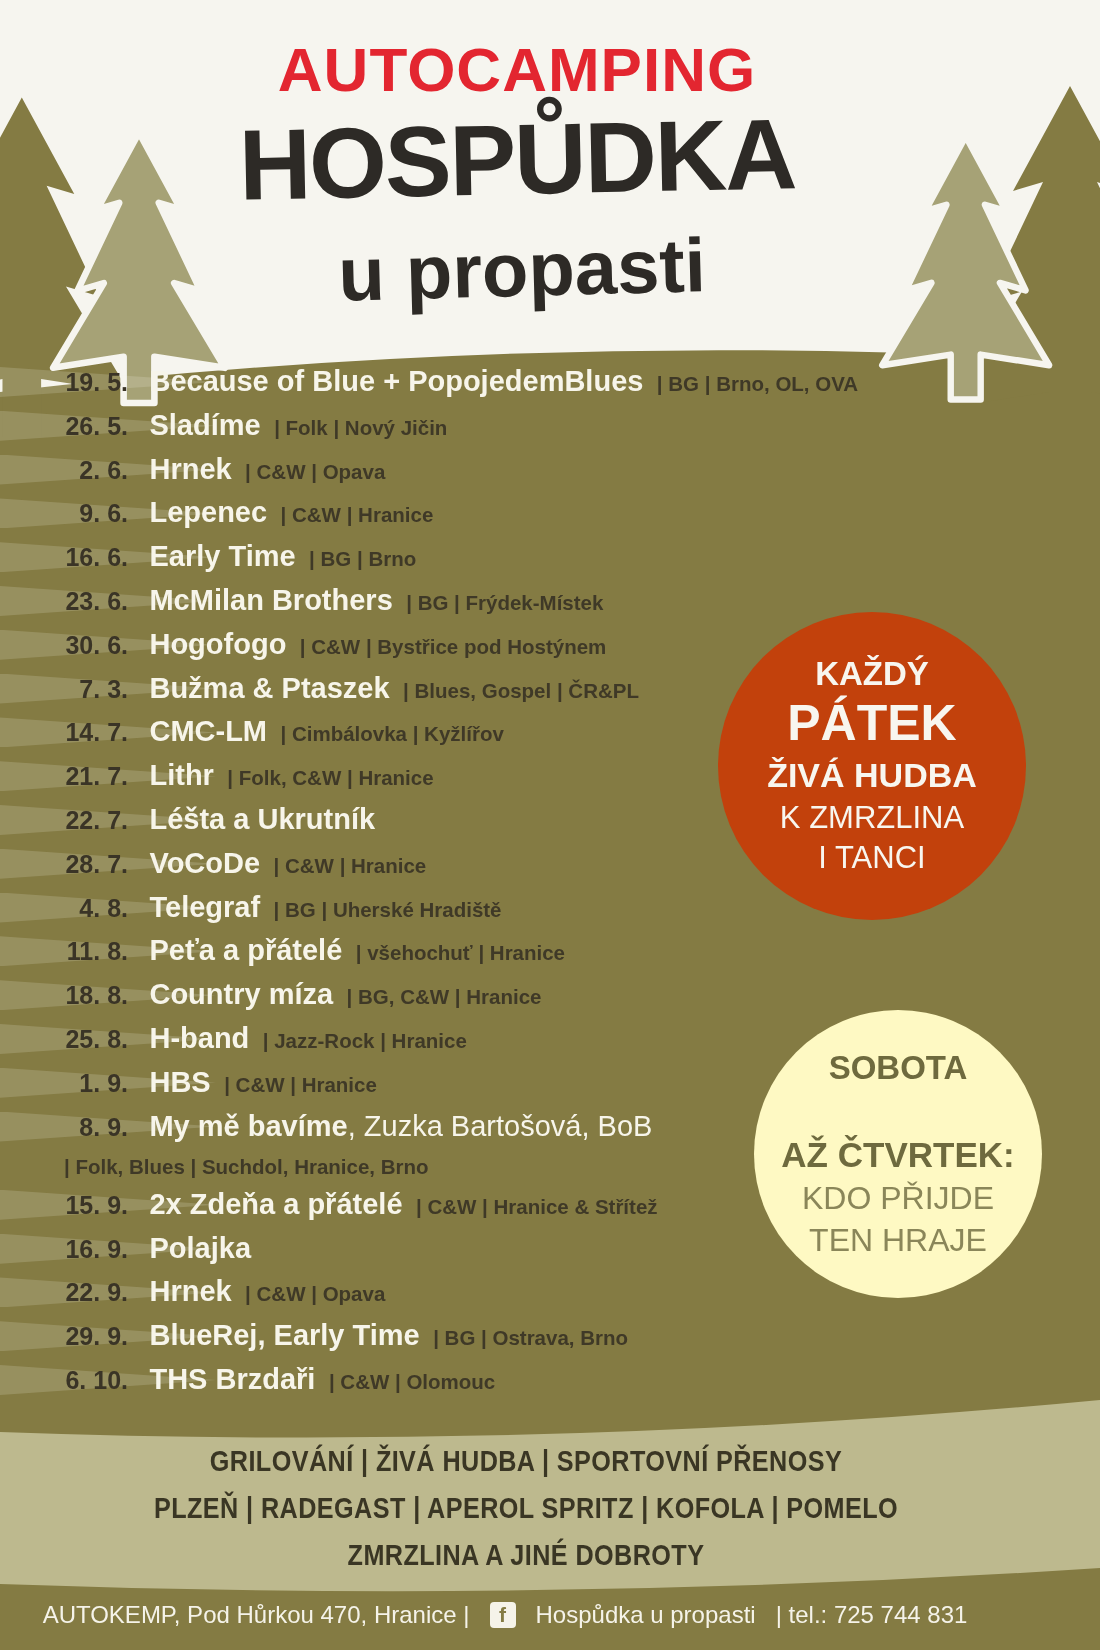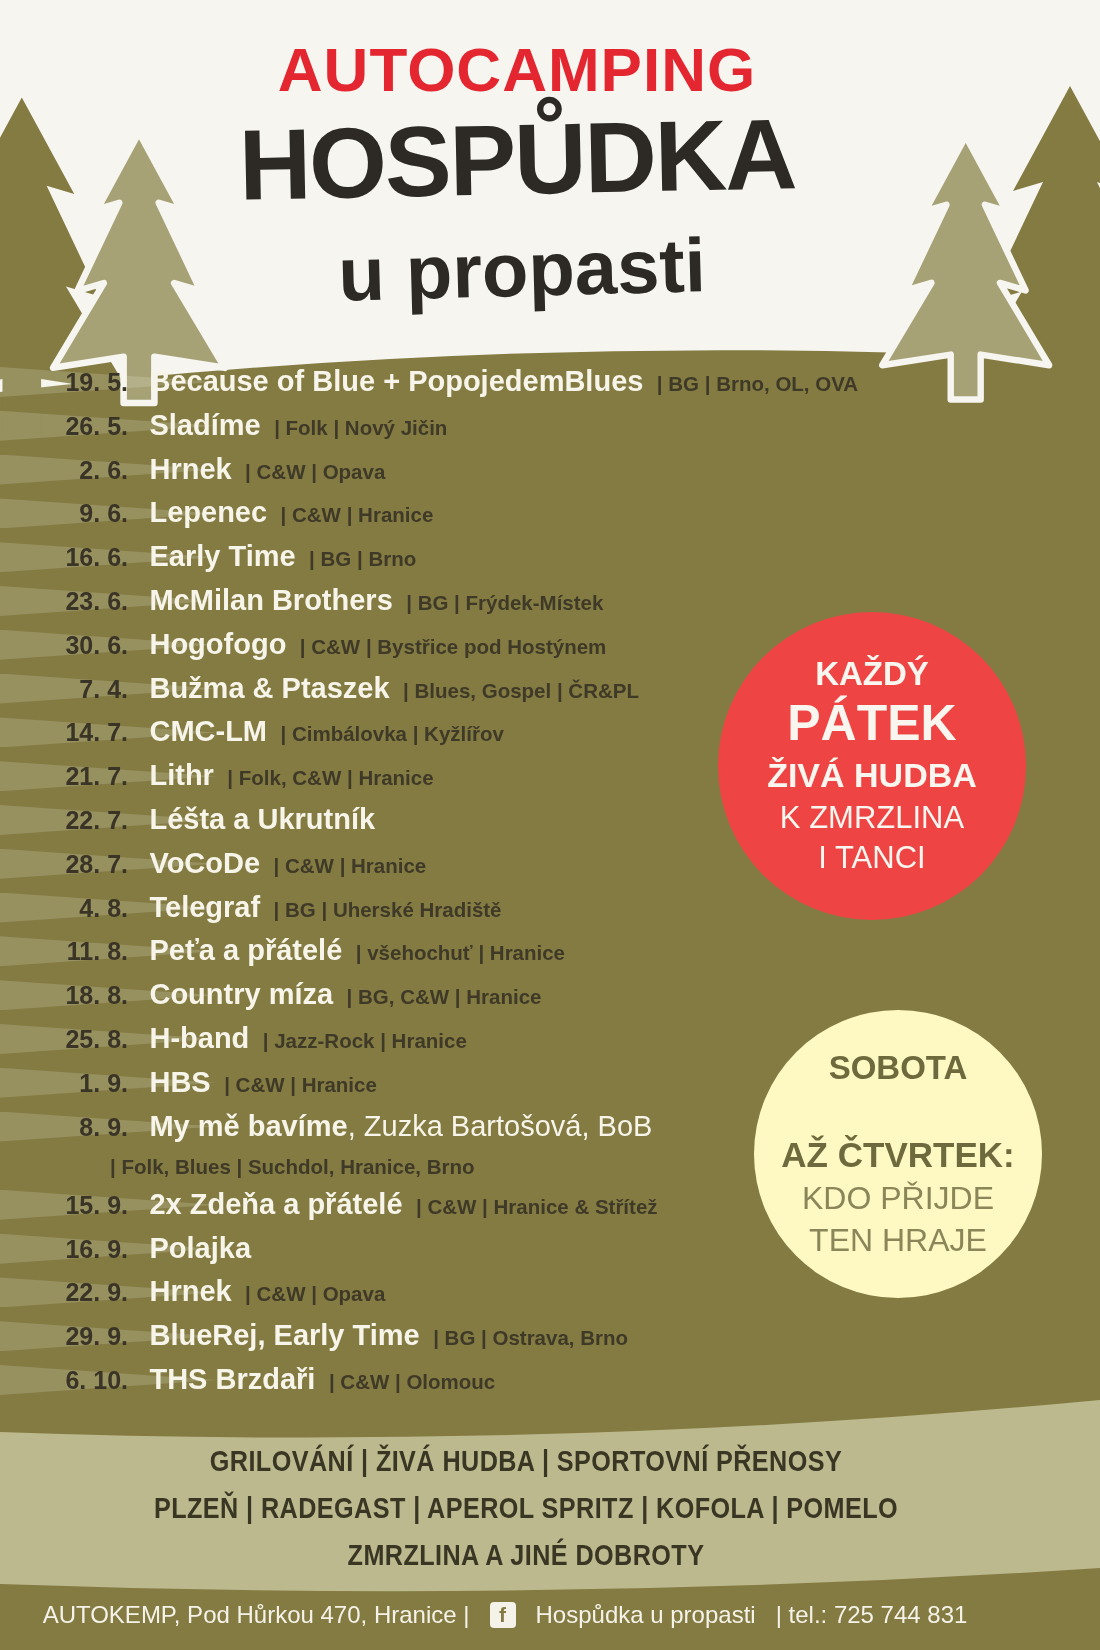--- a/index.html
+++ b/index.html
@@ -18,25 +18,25 @@
   .events{position:absolute;top:362px;left:0;width:1100px;z-index:3;}
   .row{position:relative;white-space:nowrap;line-height:39.8px;}
   .wedge{position:absolute;left:0;top:5px;width:216px;height:30px;
     background:rgba(248,247,240,.17);
     clip-path:polygon(0 0,100% 50%,0 100%);}
   .date{position:relative;display:inline-block;width:128px;text-align:right;
     font-size:25px;font-weight:700;color:#3a3426;}
   .band{margin-left:17px;font-size:29px;font-weight:700;color:#f7f5ea;}
   .suffix{font-size:29px;font-weight:400;color:#f7f5ea;}
   .details{margin-left:9px;font-size:20.5px;font-weight:600;color:#3f3927;}
-  .line2{padding-left:110px;line-height:34.5px;font-size:20.5px;font-weight:600;color:#3f3927;white-space:nowrap;}
+  .line2{padding-left:64px;line-height:34.5px;font-size:20.5px;font-weight:600;color:#3f3927;white-space:nowrap;}
 
   .badge{position:absolute;border-radius:50%;display:flex;flex-direction:column;
     align-items:center;justify-content:center;text-align:center;z-index:4;}
-  .badge.red{left:718px;top:612px;width:308px;height:308px;background:#ef4444;color:#f8f6ef;}
+  .badge.red{left:718px;top:612px;width:308px;height:308px;background:#c2410c;color:#f8f6ef;}
   .r1{font-size:33px;font-weight:800;line-height:40px;}
   .r2{font-size:50px;font-weight:800;line-height:58px;}
   .r3{font-size:34px;font-weight:800;line-height:46px;}
   .r4,.r5{font-size:31px;font-weight:400;line-height:40px;}
   .badge.cream{left:754px;top:1010px;width:288px;height:288px;background:#fef9c3;}
   .s1{font-size:33px;font-weight:800;color:#6e6a3e;line-height:42px;}
   .s2{font-size:35px;font-weight:800;color:#6e6a3e;line-height:44px;margin-top:44px;}
   .s3,.s4{font-size:32px;font-weight:400;color:#8a8659;line-height:42px;}
 
   .offers{position:absolute;top:1437px;left:0;width:1052px;z-index:3;text-align:center;color:#3a3624;}
@@ -120,21 +120,21 @@
     </div>
       <div class="row">
       <span class="wedge"></span>
       <span class="date">30. 6.</span>
       <span class="band">Hogofogo</span>
       <span class="details">| C&amp;W | Bystřice pod Hostýnem</span>
       
     </div>
       <div class="row">
       <span class="wedge"></span>
-      <span class="date">7. 4.</span>
+      <span class="date">7. 3.</span>
       <span class="band">Bužma &amp; Ptaszek</span>
       <span class="details">| Blues, Gospel | ČR&amp;PL</span>
       
     </div>
       <div class="row">
       <span class="wedge"></span>
       <span class="date">14. 7.</span>
       <span class="band">CMC-LM</span>
       <span class="details">| Cimbálovka | Kyžlířov</span>
       

